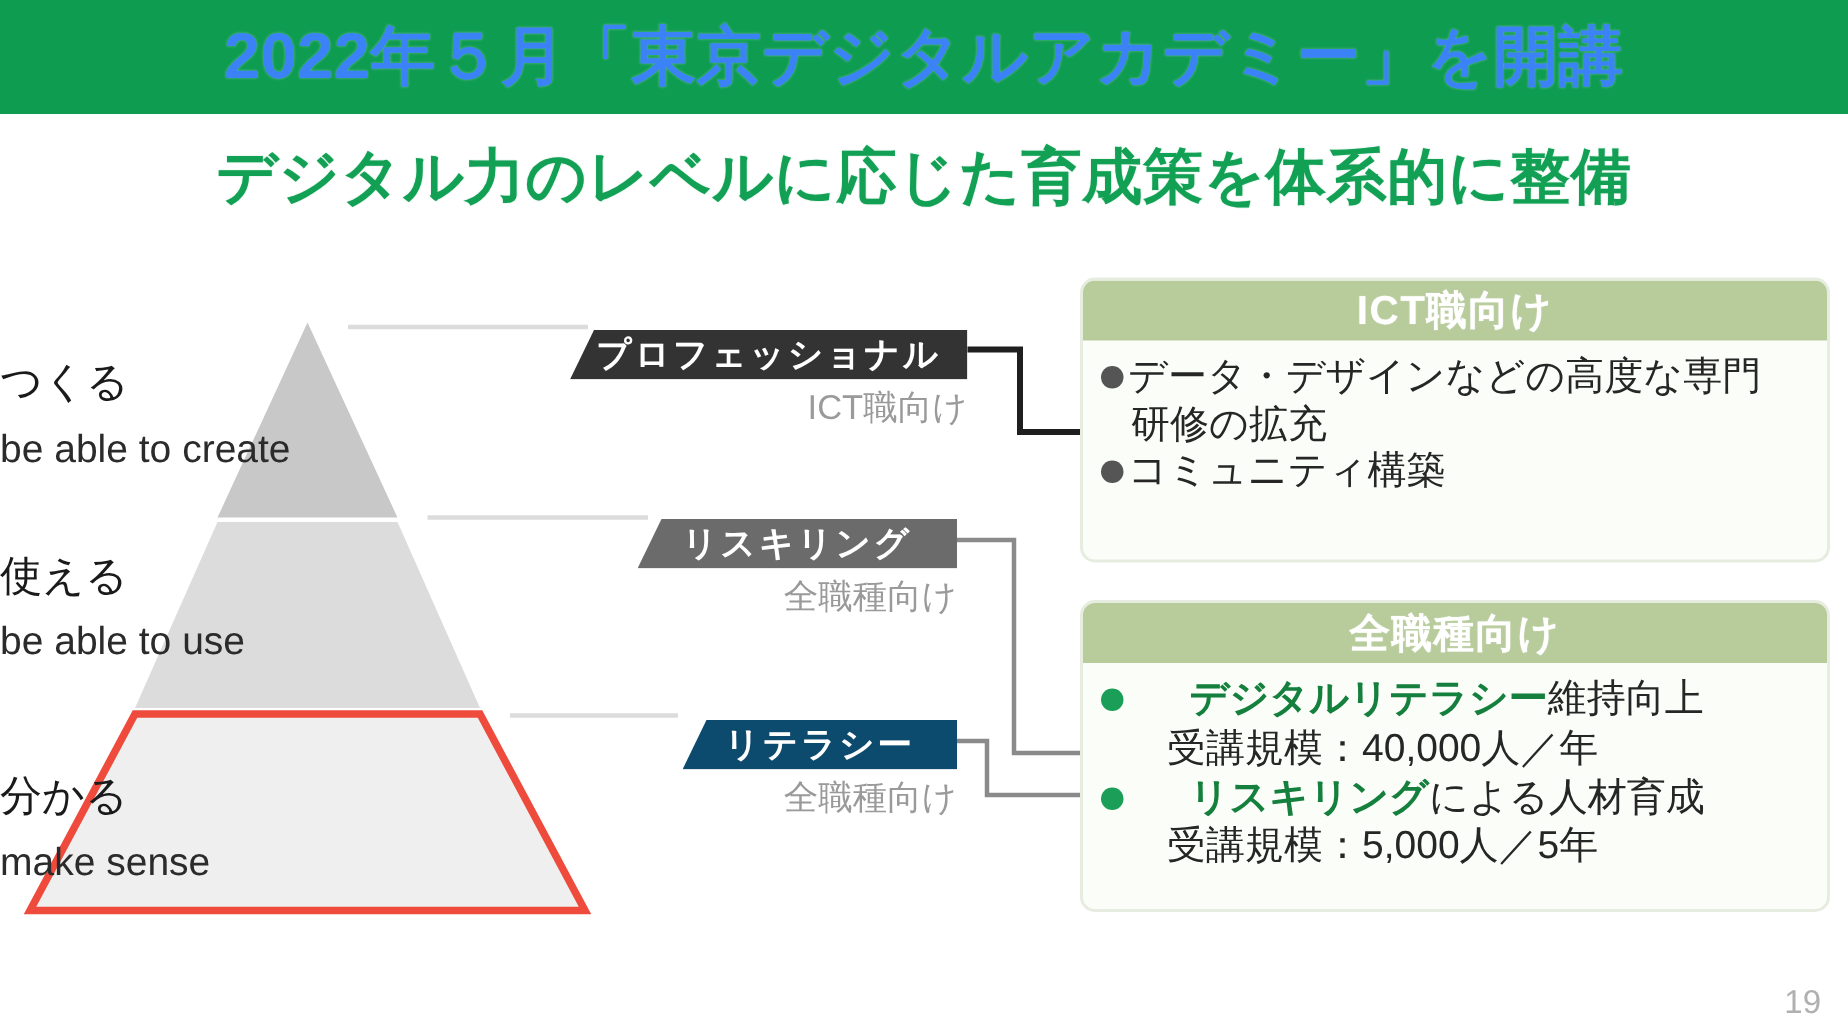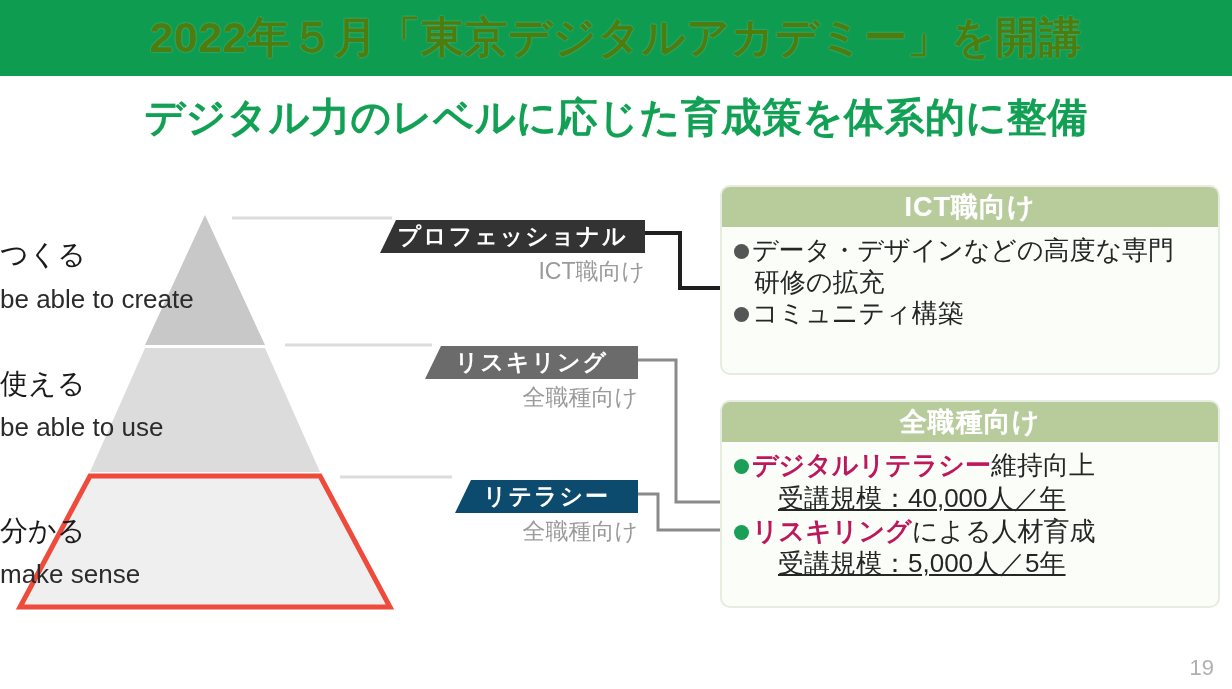--- a/index.html
+++ b/index.html
@@ -29,21 +29,21 @@
   }
   .title-text {
     position: absolute;
     left: 0;
     top: 0;
     width: 1232px;
     height: 76px;
     display: flex;
     align-items: center;
     justify-content: center;
-    color: #4d7c0f;
+    color: #3b82f6;
     font-size: 43px;
     font-weight: bold;
     letter-spacing: 0.5px;
     white-space: nowrap;
     text-shadow: 0 0 2px rgba(255,255,255,0.35);
   }
   .subtitle {
     position: absolute;
     left: 0;
     top: 90px;
@@ -162,25 +162,25 @@
     padding-left: 20px;
     line-height: 1.22;
     white-space: nowrap;
   }
   .sub-line {
     font-size: 26px;
     color: #262626;
     padding-left: 44px;
     line-height: 1.3;
     white-space: nowrap;
-    text-decoration: underline;
   }
   .kw-green {
-    color: #be185d;
-    font-weight: bold;
+    color: #15803d;
+    font-weight: bold;
+    margin-left: 41px;
   }
 
   .page-num {
     position: absolute;
     right: 18px;
     bottom: 8px;
     color: #b0b0b0;
     font-size: 22px;
   }
 </style>

